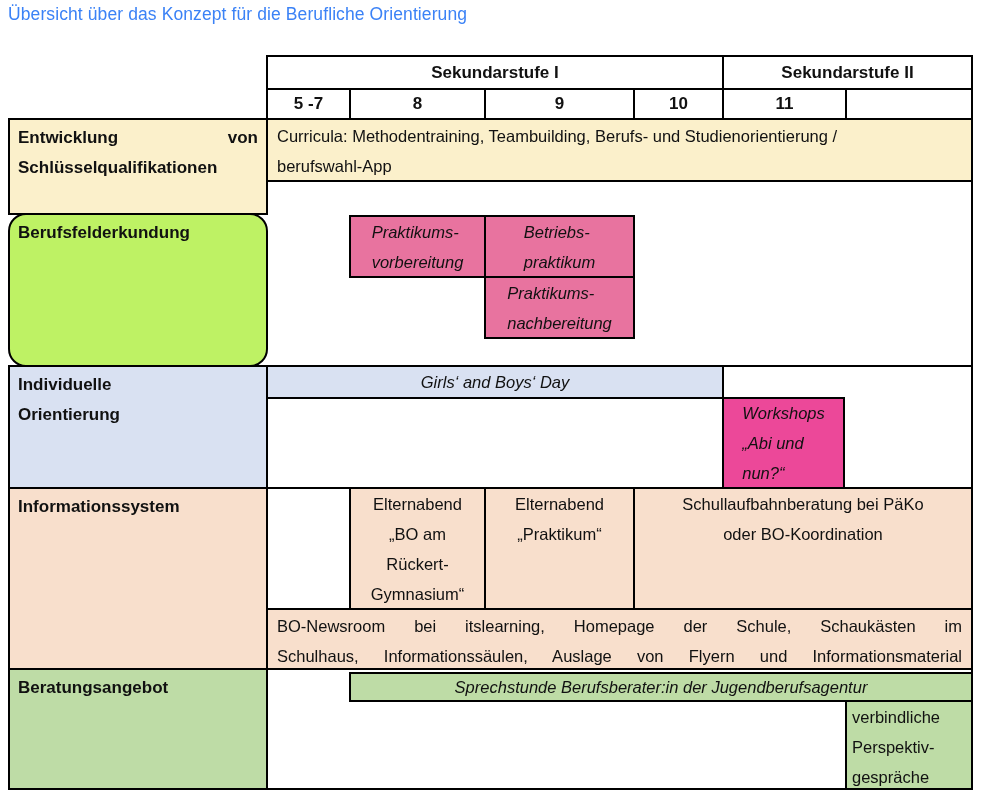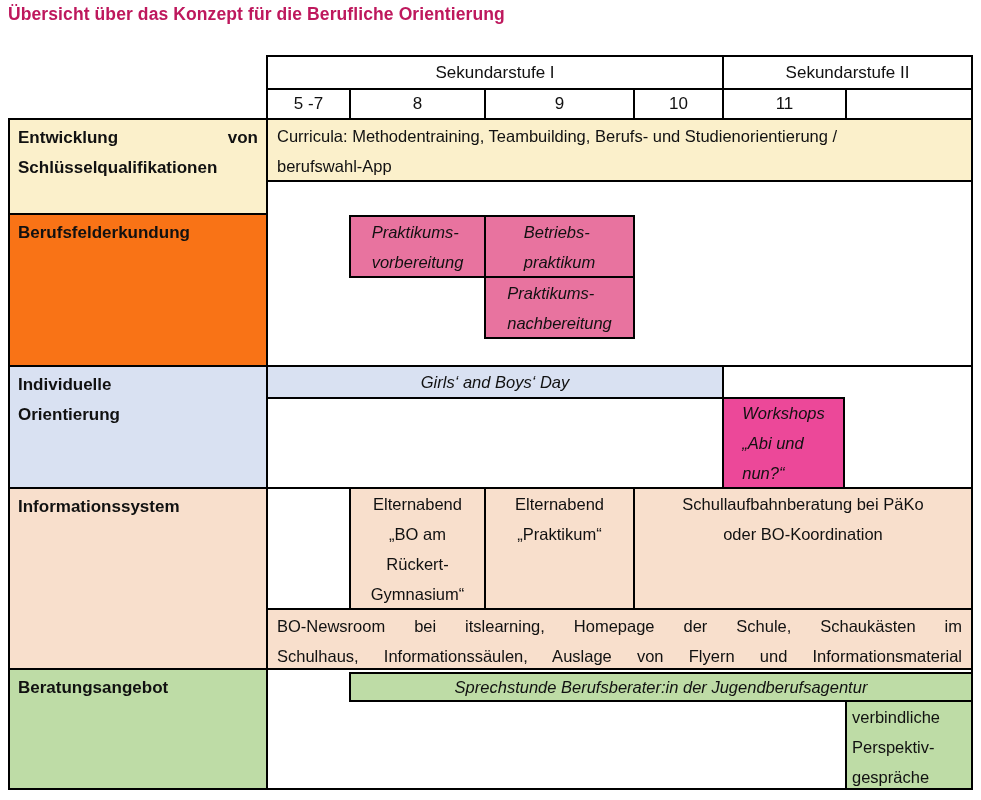--- a/index.html
+++ b/index.html
@@ -1,28 +1,28 @@
 <!DOCTYPE html>
 <html lang="de"><head>
 <meta charset="utf-8">
 <style>
   html,body{margin:0;padding:0;background:#ffffff;}
   .canvas{
     position:relative;width:981px;height:800px;background:#ffffff;overflow:hidden;
     font-family:"Liberation Sans",sans-serif;color:#111;
   }
   .title{
-    position:absolute;left:8px;top:4px;font-size:17.5px;font-weight:bold;color:#be185d;
+    position:absolute;left:8px;top:4px;font-size:17.5px;font-weight:normal;color:#3b82f6;
     letter-spacing:0.1px;
   }
   .cell{
     position:absolute;box-sizing:border-box;border:2px solid #000;
     font-size:16.5px;line-height:30px;white-space:pre-line;
   }
-  .hdr{font-weight:normal;font-size:17px;display:flex;align-items:center;justify-content:center;white-space:nowrap;}
+  .hdr{font-weight:bold;font-size:17px;display:flex;align-items:center;justify-content:center;white-space:nowrap;}
   .lbl{font-weight:bold;font-size:17px;padding:3px 8px;}
   .just{text-align:justify;text-align-last:justify;}
   .cc{display:flex;align-items:center;justify-content:center;text-align:left;font-style:italic;}
   .ct{display:flex;align-items:flex-start;justify-content:center;text-align:center;}
   .pad{padding:1px 9px;}
   .line{position:absolute;background:#000;}
 </style>
 </head>
 <body>
 
@@ -34,21 +34,21 @@
   <div class="cell hdr" style="left:722px;top:55px;width:251px;height:35px">Sekundarstufe II</div>
 
   <div class="cell hdr" style="left:266px;top:88px;width:85px;height:32px">5 -7</div>
   <div class="cell hdr" style="left:349px;top:88px;width:137px;height:32px">8</div>
   <div class="cell hdr" style="left:484px;top:88px;width:151px;height:32px">9</div>
   <div class="cell hdr" style="left:633px;top:88px;width:91px;height:32px">10</div>
   <div class="cell hdr" style="left:722px;top:88px;width:125px;height:32px">11</div>
 
   <div class="cell lbl just" style="left: 8px; top: 118px; width: 260px; height: 97px; background-color: rgb(251, 240, 203);">Entwicklung von
 Schlüsselqualifikationen</div>
-  <div class="cell lbl" style="left: 8px; top: 213px; width: 260px; height: 154px; background-color: #f97316;">Berufsfelderkundung</div>
+  <div class="cell lbl" style="left: 8px; top: 213px; width: 260px; height: 154px; background-color: #bef264; border-radius: 18px;">Berufsfelderkundung</div>
   <div class="cell lbl" style="left: 8px; top: 365px; width: 260px; height: 124px; background-color: rgb(217, 225, 242);">Individuelle
 Orientierung</div>
   <div class="cell lbl" style="left: 8px; top: 487px; width: 260px; height: 183px; background-color: rgb(248, 223, 204);">Informationssystem</div>
   <div class="cell lbl" style="left: 8px; top: 668px; width: 260px; height: 122px; background-color: rgb(190, 220, 166);">Beratungsangebot</div>
 
   <div class="cell pad" style="left: 266px; top: 118px; width: 707px; height: 64px; background-color: rgb(251, 240, 203);">Curricula: Methodentraining, Teambuilding, Berufs- und Studienorientierung /
 berufswahl-App</div>
 
   <div class="cell cc" style="left: 349px; top: 215px; width: 137px; height: 63px; background-color: rgb(232, 115, 159);">Praktikums-
 vorbereitung</div>

